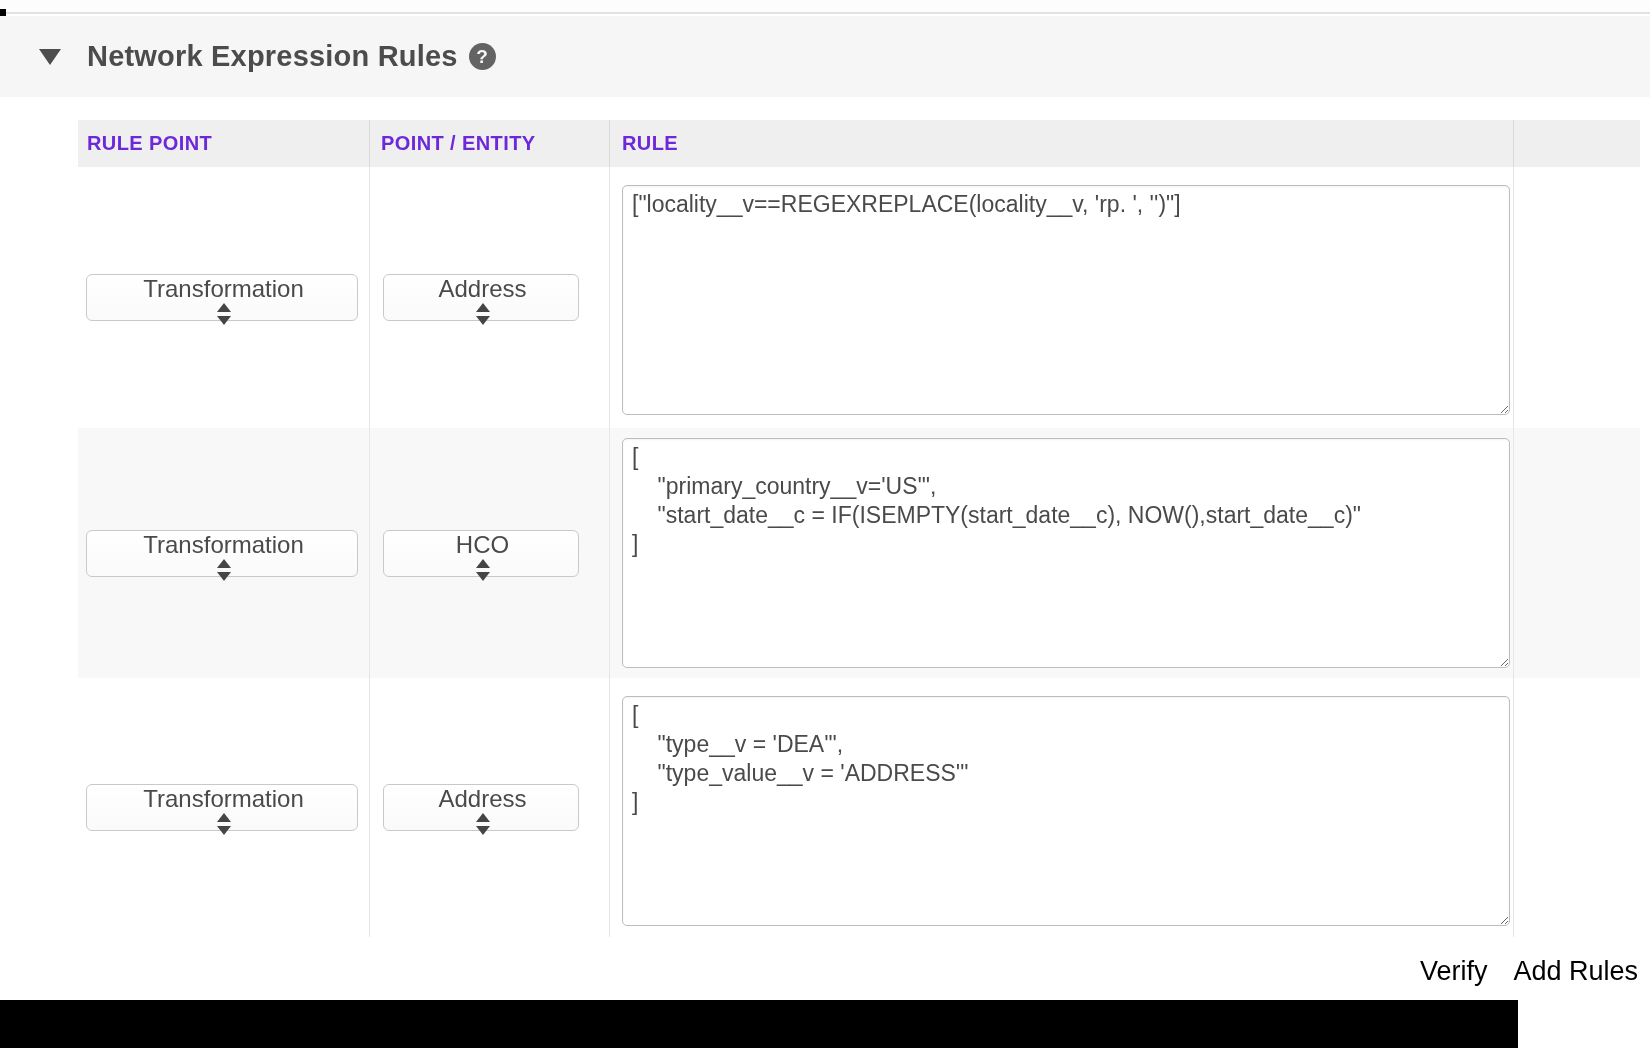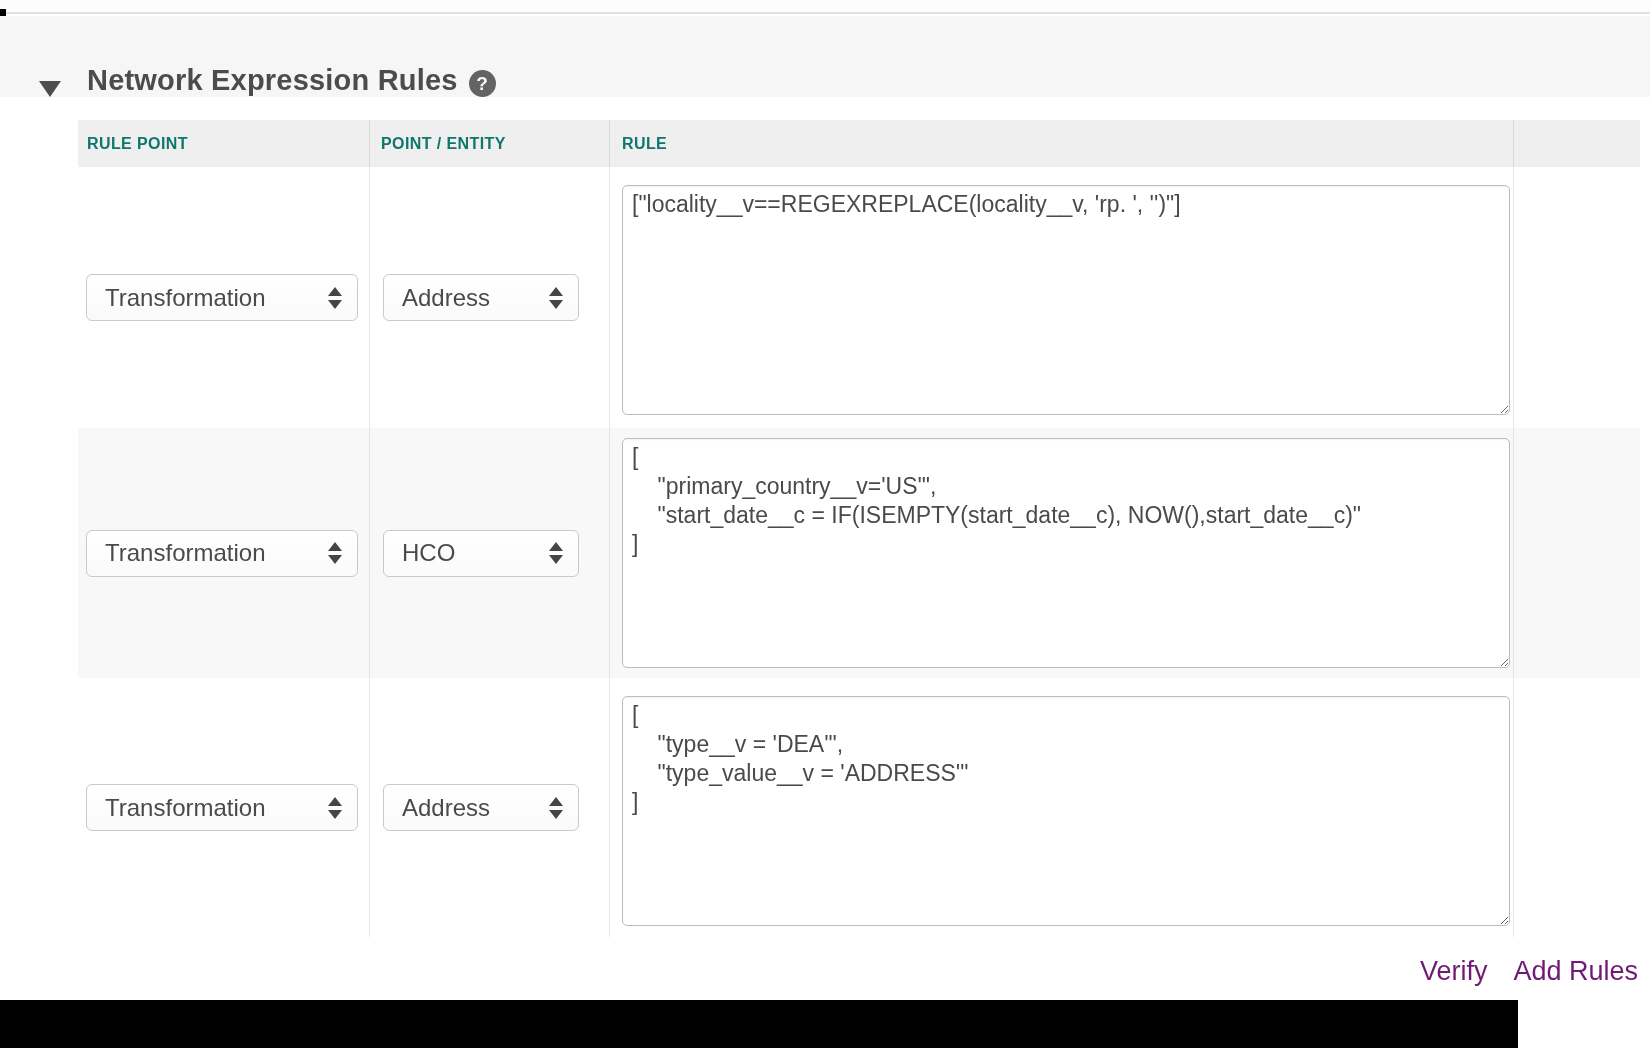--- a/index.html
+++ b/index.html
@@ -5,70 +5,70 @@
   * { margin:0; padding:0; box-sizing:border-box; }
   html,body { background:#fff; }
   body { font-family:"Liberation Sans","DejaVu Sans",sans-serif; }
   .page { position:relative; width:1650px; height:1048px; background:#fff; overflow:hidden; }
 
   .top-strip { position:absolute; left:0; top:0; width:1650px; height:14px;
                background:#fdfdfd; border-bottom:2px solid #e2e2e2; }
   .corner-mark { position:absolute; left:0; top:9px; width:6px; height:19px; background:#000; }
 
   .title-band { position:absolute; left:0; top:16px; width:1650px; height:81px;
-                background:#f6f6f6; display:flex; align-items:flex-end; }
+                background:#f6f6f6; display:flex; align-items:center; }
   .collapse-tri { display:inline-block; margin-left:39px; width:0; height:0;
                   border-left:11px solid transparent; border-right:11px solid transparent;
                   border-top:16px solid #4d4d4d; cursor:pointer; }
   .section-title { margin-left:26px; font-size:29px; font-weight:bold; color:#4c4c4c; letter-spacing:0.2px; }
   .help-badge { margin-left:11px; width:27px; height:27px; border-radius:50%;
                 background:#636363; color:#f6f6f6; font-size:19px; font-weight:bold;
                 display:flex; align-items:center; justify-content:center; cursor:pointer; }
 
   .rules-table { position:absolute; left:78px; top:120px; width:1562px; }
   .t-row { display:grid; grid-template-columns:292px 240px 904px 126px; }
   .t-head { height:47px; background:#efefef; }
   .t-head .cell { border-right:1px solid #d9d9d9; display:flex; align-items:center;
-                  font-size:16px; font-weight:bold; color:#0f766e; letter-spacing:0.4px; }
+                  font-size:20px; font-weight:bold; color:#6d28d9; letter-spacing:0.4px; }
   .t-head .cell:last-child { border-right:none; }
   .t-head .c1 { padding-left:9px; }
   .t-head .c2 { padding-left:11px; }
   .t-head .c3 { padding-left:12px;text-align:right; }
 
   .t-body .cell { border-right:1px solid #e6e6e6; }
   .t-body .cell:last-child { border-right:none; }
   .row-1 { height:261px; }
   .row-2 { height:250px; background:#f8f8f8; }
   .row-3 { height:259px; }
   .sel-cell { display:flex; align-items:center; }
 
   .fake-select { height:47px; background:linear-gradient(#ffffff,#fafafa);
                  border:1px solid #c9c9c9; border-radius:6px;
                  display:flex; align-items:center; justify-content:space-between;
-                 padding:0 15px 0 18px; font-size:24px; color:#4a4a4a; cursor:pointer; }
+                 padding:0 15px 0 18px; font-size:24px; color:#4a4a4a; cursor:pointer;flex-direction:column; }
   .rule-point-sel { margin-left:8px; width:272px; }
   .entity-sel { margin-left:13px; width:196px; }
   .updown { display:flex; flex-direction:column; align-items:center; gap:4px; }
   .tri-up { width:0; height:0; border-left:7px solid transparent; border-right:7px solid transparent;
             border-bottom:9px solid #454545; }
   .tri-dn { width:0; height:0; border-left:7px solid transparent; border-right:7px solid transparent;
             border-top:9px solid #454545; }
 
   .rule-ta { display:block; margin-left:12px; width:888px; height:230px;
              border:1px solid #bdbdbd; border-radius:5px; background:#fff;
              font-family:"Liberation Sans","DejaVu Sans",sans-serif;
              font-size:23px; line-height:29px; color:#4a4a4a;
              padding:4px 9px; resize:both; overflow:auto; outline:none;
              box-shadow:inset 0 1px 2px rgba(0,0,0,0.05); }
   .row-1 .rule-ta { margin-top:18px; }
   .row-2 .rule-ta { margin-top:10px; }
   .row-3 .rule-ta { margin-top:18px; }
 
   .actions { position:absolute; top:956px; right:12px; display:flex; gap:26px; }
-  .action-link { font-size:27px; color:#701a75; text-decoration:none; cursor:pointer; }
+  .action-link { font-size:27px; color:#000000; text-decoration:none; cursor:pointer; }
 
   .bottom-bar { position:absolute; left:0; top:1000px; width:1518px; height:48px; background:#000; }
 </style>
 </head>
 <body>
 
 <div class="page">
 
   <div class="top-strip"></div>
   <div class="corner-mark"></div>

